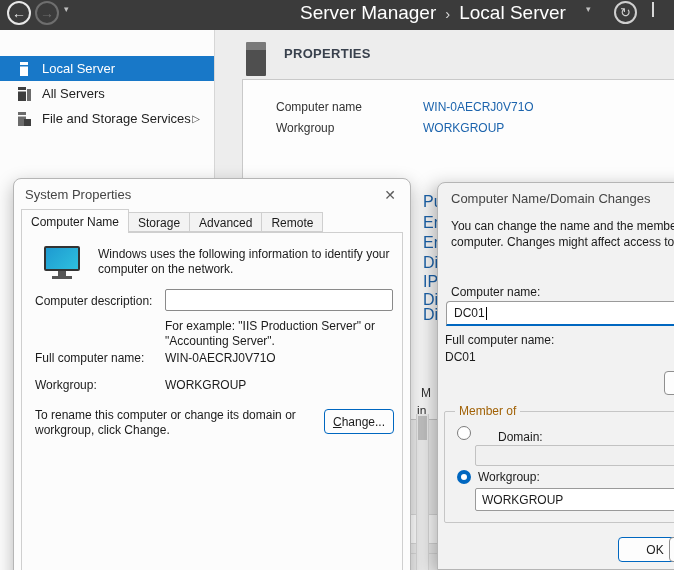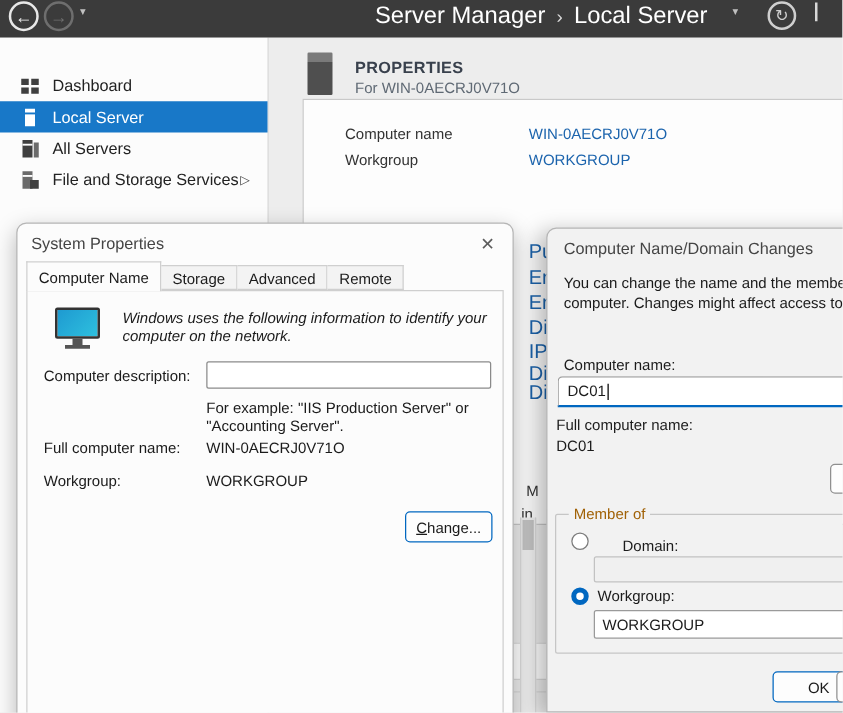--- a/index.html
+++ b/index.html
@@ -107,31 +107,20 @@
     <div class="navbtn back">←</div>
     <div class="navbtn fwd">→</div>
     <div class="tb-caret" style="left:64px;">▾</div>
     <div class="tb-title"><span>Server Manager</span><span class="sep">›</span><span>Local Server</span></div>
     <div class="tb-caret" style="left:586px;">▾</div>
     <div class="tb-refresh">↻</div>
     <div class="tb-flagpole"></div>
   </div>
 
   <div class="sidebar">
-    <div class="side-item">
-      <span class="ic">
-        <svg width="16" height="16">
-            <rect x="1" y="2" width="6" height="5" fill="#3f3f3f"></rect>
-            <rect x="9" y="2" width="6" height="5" fill="#3f3f3f"></rect>
-            <rect x="1" y="9" width="6" height="5" fill="#3f3f3f"></rect>
-            <rect x="9" y="9" width="6" height="5" fill="#3f3f3f"></rect>
-          </svg>
-      </span>
-      <span>Dashboard</span>
-    </div>
     <div class="side-item selected">
       <span class="ic">
         <svg width="16" height="16">
             <rect x="4" y="1" width="8" height="14" fill="#ffffff"></rect>
             <rect x="4" y="4" width="8" height="1.5" fill="#1878c8"></rect>
           </svg>
       </span>
       <span>Local Server</span>
     </div>
     <div class="side-item">
@@ -153,21 +142,20 @@
           </svg>
       </span>
       <span>File and Storage Services</span>
       <span class="expander">▷</span>
     </div>
   </div>
 
   <div class="main-bg"></div>
   <div class="prop-icon"></div>
   <div class="prop-head">PROPERTIES</div>
-  <div class="prop-sub">For WIN-0AECRJ0V71O</div>
   <div class="prop-box"></div>
 
   <div class="prop-row-label" style="left:276px; top:100px;">Computer name</div>
   <div class="prop-row-value" style="left:423px; top:100px;">WIN-0AECRJ0V71O</div>
   <div class="prop-row-label" style="left:276px; top:121px;">Workgroup</div>
   <div class="prop-row-value" style="left:423px; top:121px;">WORKGROUP</div>
 
   <div class="clipped-val" style="top:193px;">Pu</div>
   <div class="clipped-val" style="top:214px;">En</div>
   <div class="clipped-val" style="top:234px;">En</div>
@@ -194,33 +182,34 @@
       <div class="tab">Advanced</div>
       <div class="tab">Remote</div>
     </div>
 
     <div class="tabpage">
       <div class="monitor-icon">
         <div class="monitor-screen"></div>
           <div class="monitor-neck"></div>
           <div class="monitor-base"></div>
       </div>
-      <div class="sp-text" style="left:76px; top:14px; width:294px;font-style:italic;">Windows uses the following information to identify your computer on the network.</div>
+      <div class="sp-text" style="left:76px; top:14px; width:294px;">Windows uses the following information to identify your computer on the network.</div>
 
       <div class="sp-text" style="left:13px; top:61px;">Computer description:</div>
       <input class="sp-input" type="text" value="" style="">
 
       <div class="sp-text" style="left:143px; top:86px; width:244px;">For example: "IIS Production Server" or "Accounting Server".</div>
 
       <div class="sp-text" style="left:13px; top:118px;">Full computer name:</div>
       <div class="sp-text" style="left:143px; top:118px;">WIN-0AECRJ0V71O</div>
 
       <div class="sp-text" style="left:13px; top:145px;">Workgroup:</div>
       <div class="sp-text" style="left:143px; top:145px;">WORKGROUP</div>
 
+      <div class="sp-text" style="left:13px; top:175px; width:268px;">To rename this computer or change its domain or workgroup, click Change.</div>
       <div class="btn-accent" style="left:302px; top:176px; width:70px; height:25px;">
           <span class="underline">C</span>
           <span>hange...</span>
         </div>
     </div>
   </div>
 
   <div class="dlg-domain">
     <div class="dlg-title">Computer Name/Domain Changes</div>
 

